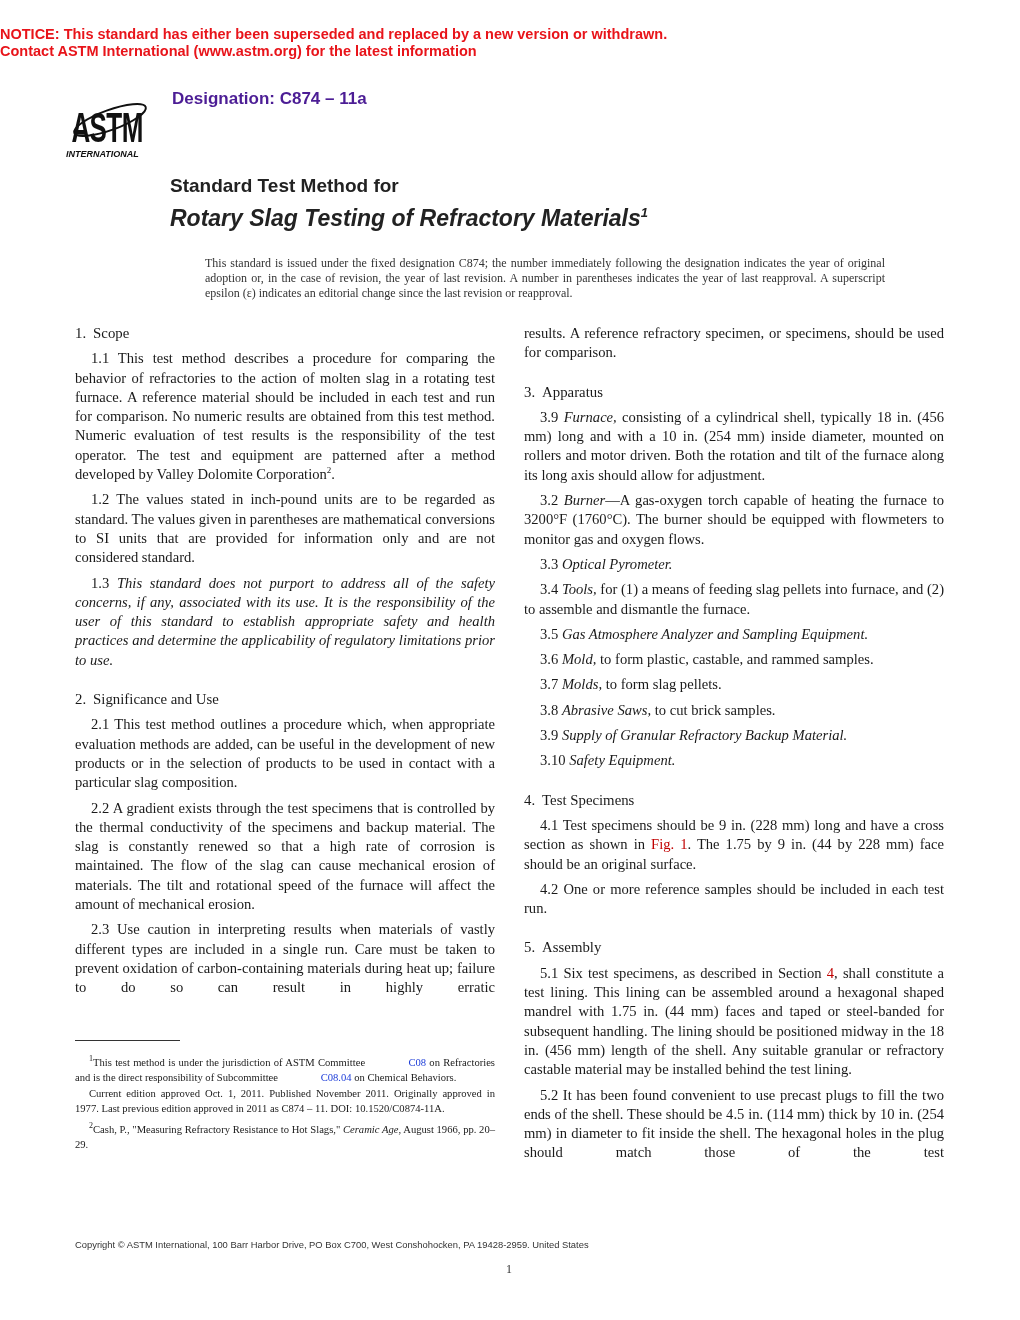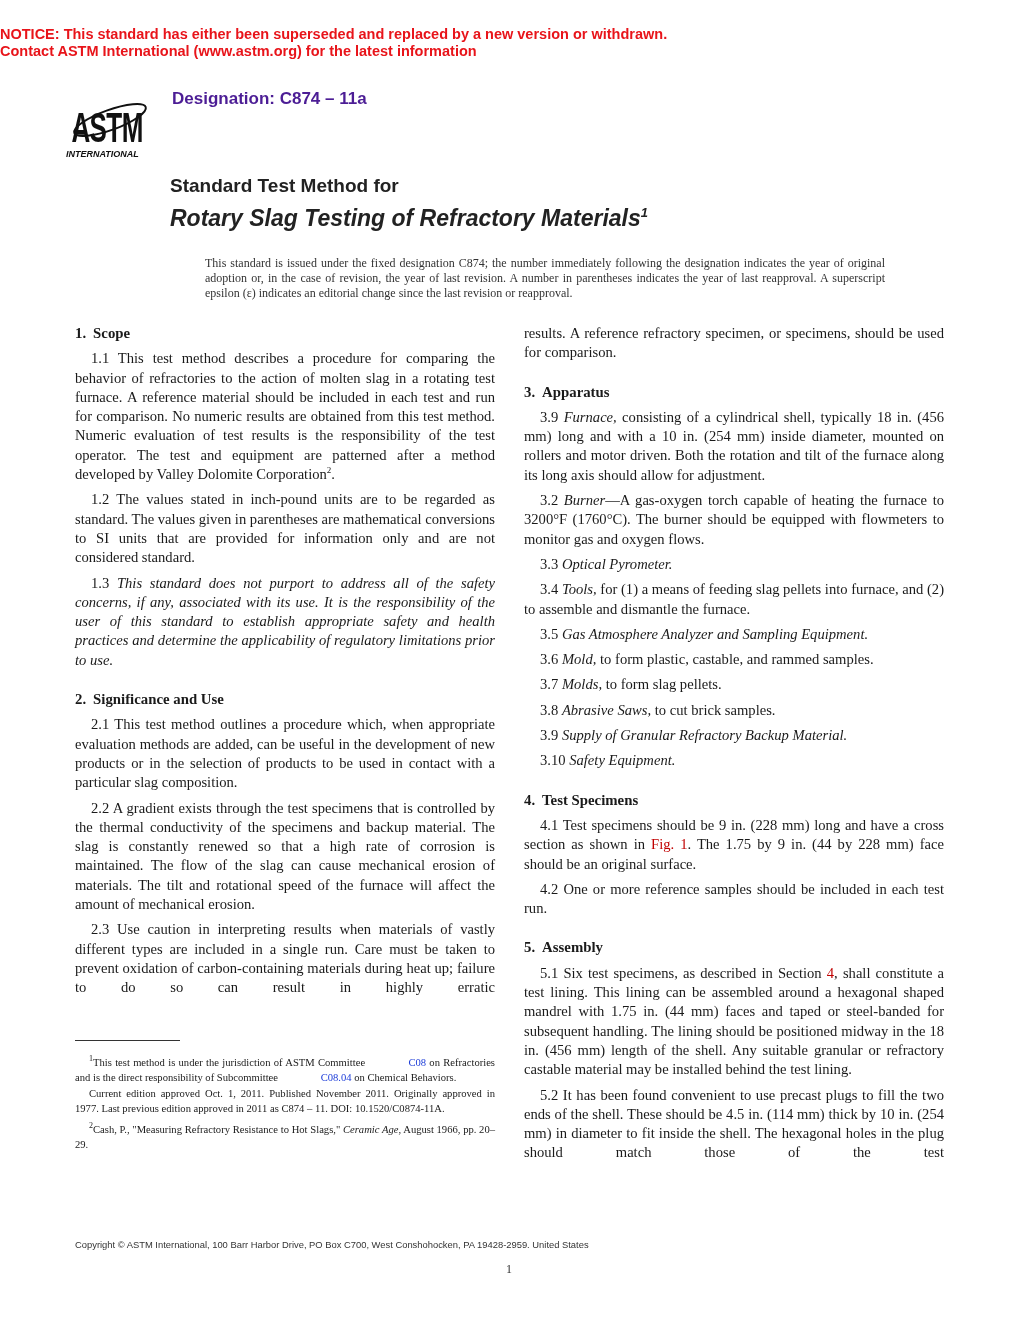--- a/index.html
+++ b/index.html
@@ -16,21 +16,21 @@
   .title .l2 { font-size: 23px; line-height: 30px; font-style: italic; }
   .title sup { font-size: 13px; vertical-align: 9px; }
   .issued { position: absolute; left: 170px; top: 256px; width: 680px; font-family: "Liberation Serif", serif;
     font-size: 12px; line-height: 15px; color: #333; text-align: justify; margin-left: 35px; }
   .col { position: absolute; top: 324px; width: 420px; font-family: "Liberation Serif", serif;
     font-size: 14.6px; line-height: 19.3px; color: #1a1a1a; }
   .col.left { left: 75px; }
   .col.right { left: 524px; }
   .col p { margin: 0 0 6px 0; text-align: justify; text-indent: 16px; }
   .col p.noindent { text-indent: 0; }
-  .col h2 { font-size: 14.8px; font-weight: bold; margin: 0 0 6px 0; line-height: 19.3px; }
+  .col h2 { font-size: 14.8px; font-weight: normal; margin: 0 0 6px 0; line-height: 19.3px; }
   .col h2 .num { margin-right: 7px; }
   .col .gap { height: 14px; }
   .it { font-style: italic; }
   .link-red { color: #c00000; }
   .link-blue { color: #1c3cd8; padding-left: 40px; }
   .fnrule { position: absolute; left: 75px; top: 1040px; width: 105px; border-top: 1px solid #333; }
   .footnotes { position: absolute; left: 75px; top: 1051px; width: 420px; font-family: "Liberation Serif", serif;
     font-size: 10.6px; line-height: 15.3px; color: #1a1a1a; }
   .footnotes p { margin: 0 0 1px 0; text-align: justify; text-indent: 14px; }
   .footnotes sup { font-size: 8px; }

